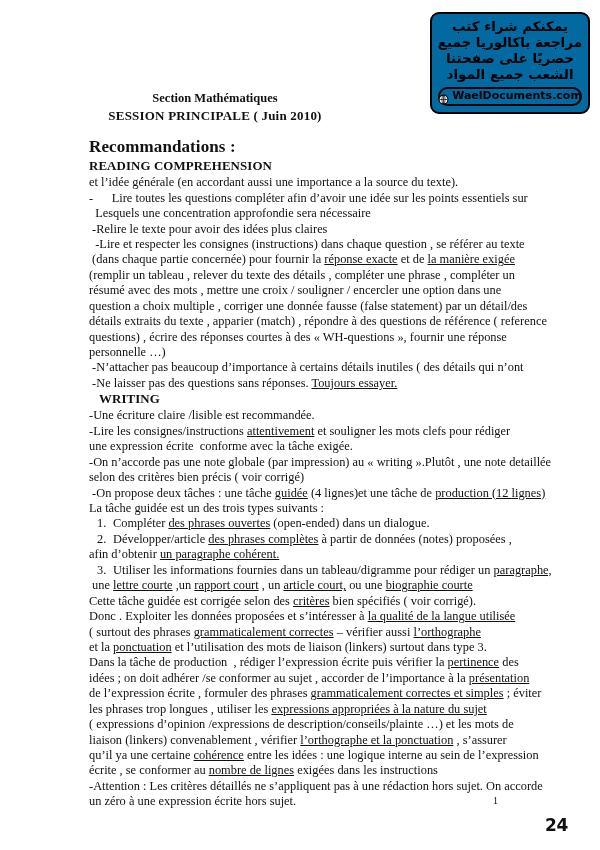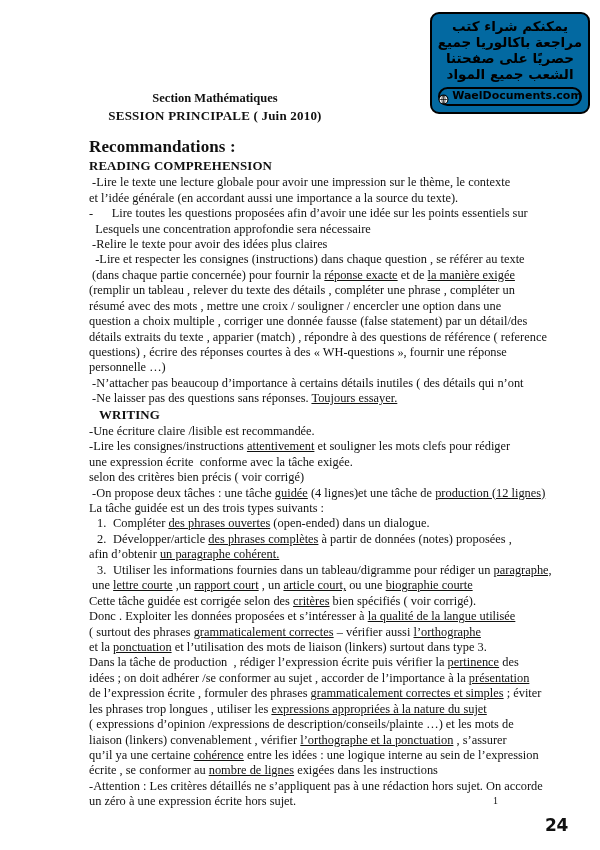--- a/index.html
+++ b/index.html
@@ -190,41 +190,41 @@
     <div class="line1">Section Mathématiques</div>
     <div class="line2">SESSION PRINCIPALE ( Juin  2010)</div>
   </div>
 
   <div class="content">
 
     <div class="title-main">Recommandations :</div>
 
     <div class="section-head">READING COMPREHENSION</div>
 
-    <p class="ln"> -Lire le texte une lecture globale pour avoir une impression sur le thème, le contexte</p>
     <p class="ln">et l’idée générale (en accordant aussi une importance a la source du texte).</p>
-    <p class="ln">-      Lire toutes les questions proposées afin d’avoir une idée sur les points essentiels sur</p>
+    <p class="ln">-      Lire toutes les questions compléter afin d’avoir une idée sur les points essentiels sur</p>
     <p class="ln">  Lesquels une concentration approfondie sera nécessaire</p>
     <p class="ln"> -Relire le texte pour avoir des idées plus claires</p>
     <p class="ln">  -Lire et respecter les consignes (instructions) dans chaque question , se référer au texte</p>
     <p class="ln"><span> (dans chaque partie concernée) pour fournir la </span><span class="u">réponse exacte</span><span> et de </span><span class="u">la manière exigée</span></p>
     <p class="ln">(remplir un tableau , relever du texte des détails , compléter une phrase , compléter un</p>
     <p class="ln">résumé avec des mots , mettre une croix / souligner / encercler une option dans une</p>
     <p class="ln">question a choix multiple , corriger une donnée fausse (false statement) par un détail/des</p>
     <p class="ln">détails extraits du texte , apparier (match) , répondre à des questions de référence ( reference</p>
     <p class="ln">questions) , écrire des réponses courtes à des « WH-questions », fournir une réponse</p>
     <p class="ln">personnelle …)</p>
     <p class="ln"> -N’attacher pas beaucoup d’importance à certains détails inutiles ( des détails qui n’ont</p>
     <p class="ln"><span> -Ne laisser pas des questions sans réponses. </span><span class="u">Toujours essayer.</span></p>
 
     <div class="section-head indent">WRITING</div>
 
     <p class="ln">-Une écriture claire /lisible est recommandée.</p>
     <p class="ln"><span>-Lire les consignes/instructions </span><span class="u">attentivement</span><span> et souligner les mots clefs pour rédiger</span></p>
     <p class="ln">une expression écrite  conforme avec la tâche exigée.</p>
+    <p class="ln">-On n’accorde pas une note globale (par impression) au « writing ».Plutôt , une note detaillée</p>
     <p class="ln">selon des critères bien précis ( voir corrigé)</p>
     <p class="ln"><span> -On propose deux tâches : une tâche </span><span class="u">guidée</span><span> (4 lignes)et une tâche de </span><span class="u">production (12 lignes)</span></p>
     <p class="ln">La tâche guidée est un des trois types suivants :</p>
 
     <ul class="numlist">
       <li>
         <span class="num">1.</span>
         <span class="txt"><span>Compléter </span><span class="u">des phrases ouvertes</span><span> (open-ended) dans un dialogue.</span></span>
       </li>
       <li>

